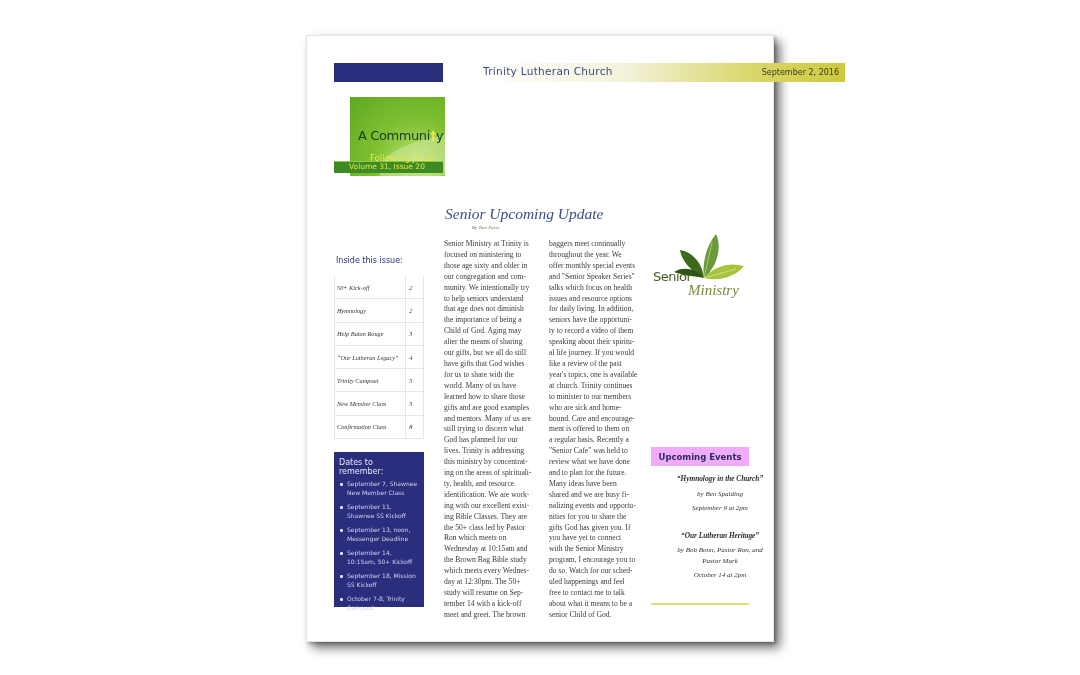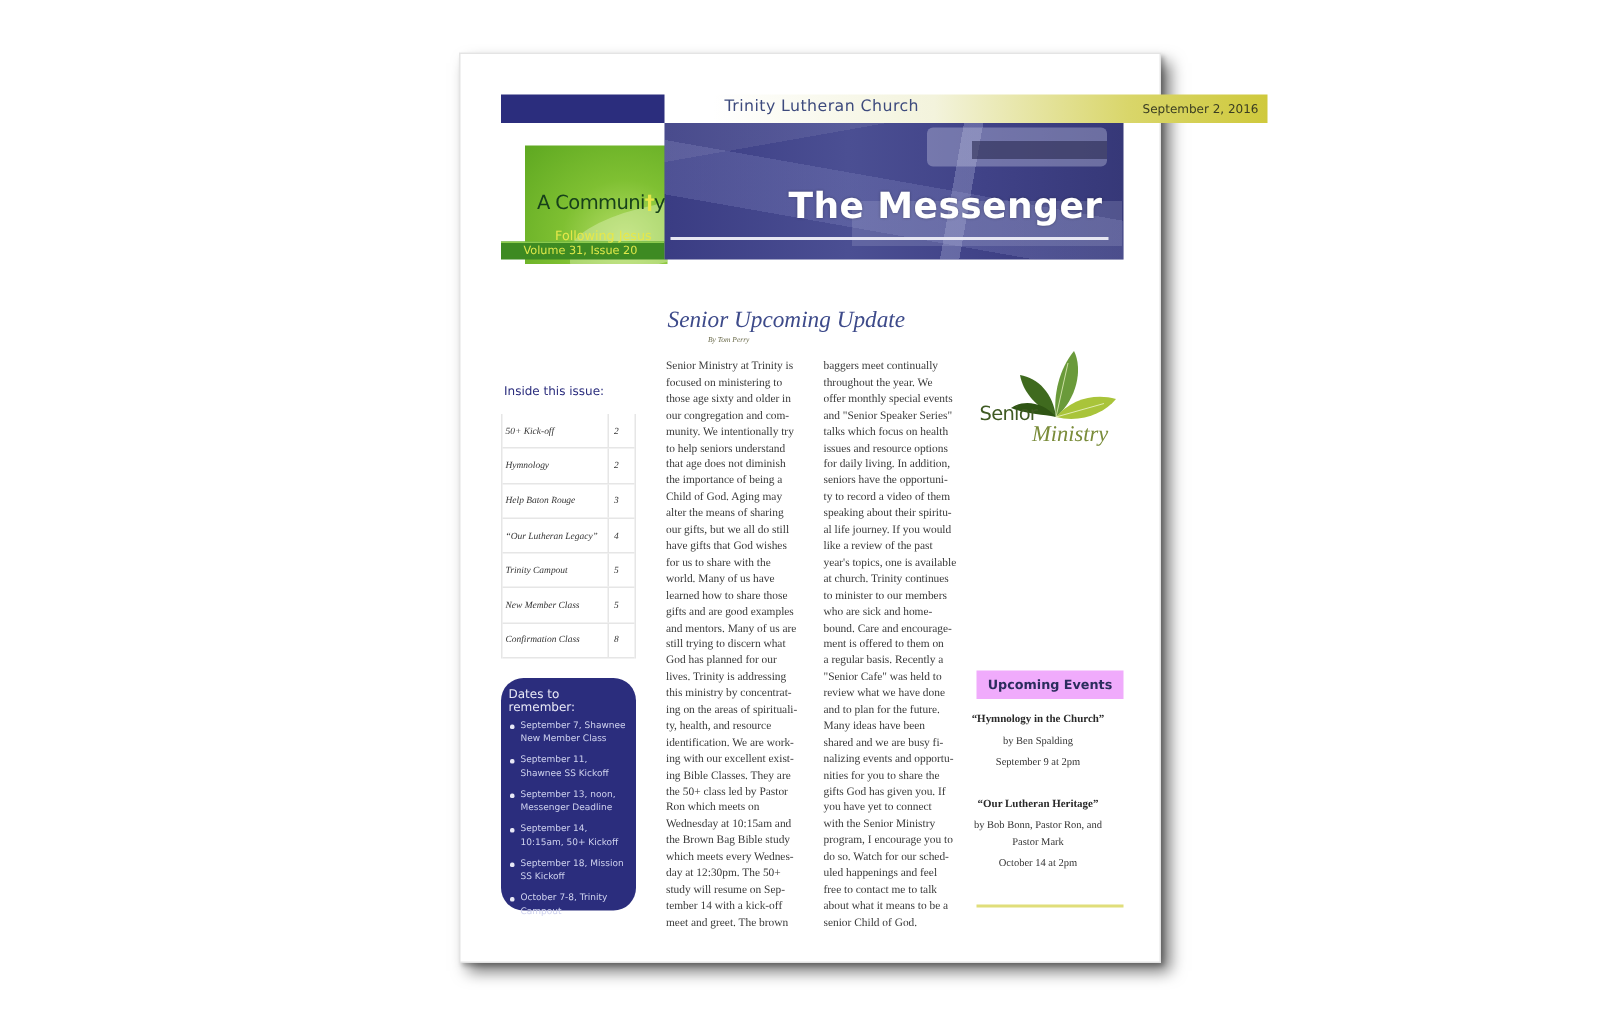--- a/index.html
+++ b/index.html
@@ -97,21 +97,21 @@
   }
   .toc-row {
     display: flex; height: 23.3px; border-bottom: 1px solid #e6e6e6; align-items: center;
     font-family: "Liberation Serif", serif; font-style: italic; font-size: 6.3px; color: #333;
   }
   .toc-row .lbl { width: 73px; padding-left: 2px; border-right: 1px solid #e6e6e6; height: 100%; display: flex; align-items: center; }
   .toc-row .pg { width: 17px; padding-left: 3px; }
 
   .dates {
     position: absolute; left: 27px; top: 416px; width: 90px; height: 155px;
-    background: #2b2d7d; padding: 6px 5px 0 5px; border-radius: 15px;
+    background: #2b2d7d; padding: 6px 5px 0 5px;
   }
   .dates-title {
     font-family: "DejaVu Sans", sans-serif; font-size: 8px; color: #e8e8f6; margin-bottom: 4px;
   }
   .dates ul { list-style: none; }
   .dates li {
     position: relative; padding-left: 8px; margin-bottom: 6px;
     font-family: "DejaVu Sans", sans-serif; font-size: 6px; line-height: 8.5px; color: #cfd2ee;
   }
   .dates li::before {
@@ -146,22 +146,22 @@
     position: absolute; left: 36px; top: 50px; font-family: "Liberation Serif", serif;
     font-style: italic; font-size: 15px; color: #7a8c3a;
   }
 
   .events-head {
     position: absolute; left: 344px; top: 411px; width: 98px; height: 19px;
     background: #f0abfc; display: flex; align-items: center; justify-content: center;
     font-family: "DejaVu Sans", sans-serif; font-weight: bold; font-size: 8.5px; color: #2b2d5d;
   }
   .events {
-    position: absolute; left: 336px; top: 438px; width: 98px;
-    font-family: "Liberation Serif", serif; text-align: center; color: #333;
+    position: absolute; left: 364px; top: 438px; width: 98px;
+    font-family: "Liberation Serif", serif; text-align: center; color: #333; font-style: italic;
   }
   .ev-title { font-weight: bold; font-size: 7.3px; line-height: 10.5px; color: #2a2a2a; }
   .ev-by { font-size: 7px; line-height: 10.5px; margin-top: 4px; }
   .ev-when { font-size: 7px; line-height: 10.5px; margin-top: 4px; }
   .ev + .ev { margin-top: 17px; }
   .events-rule {
     position: absolute; left: 344px; top: 567px; width: 98px; height: 1.5px; background: #e0de7a;
   }
 </style>
 </head>
@@ -174,27 +174,20 @@
     <div class="mast-tr">
       <span class="church-name">Trinity Lutheran Church</span>
       <span class="issue-date">September 2, 2016</span>
     </div>
     <div class="mast-green">
       <div class="community"><span>A Communi</span><span class="cross-i">†</span><span>y</span></div>
       <div class="following">Following Jesus</div>
     </div>
     <div class="mast-vol">
       <span class="volume">Volume 31, Issue 20</span>
-    </div>
-    <div class="mast-photo">
-      <div class="photo-shape1"></div>
-      <div class="photo-shape2"></div>
-      <div class="photo-shape3"></div>
-      <div class="masthead-title">The Messenger</div>
-      <div class="mast-rule"></div>
     </div>
   </div>
 
   <div class="toc-title">Inside this issue:</div>
   <div class="toc">
     <div class="toc-row">
         <span class="lbl">50+ Kick-off</span>
         <span class="pg">2</span>
       </div>
     <div class="toc-row">

